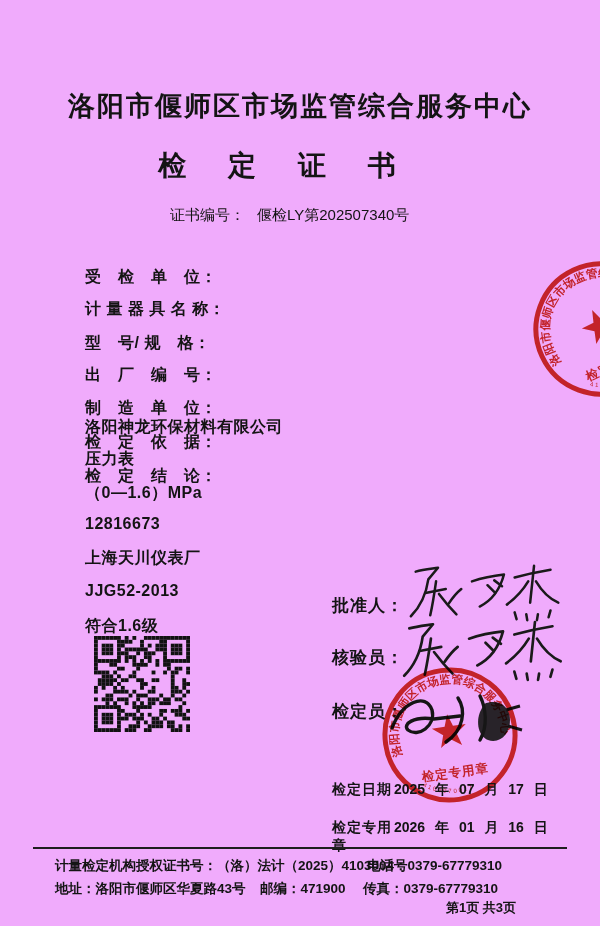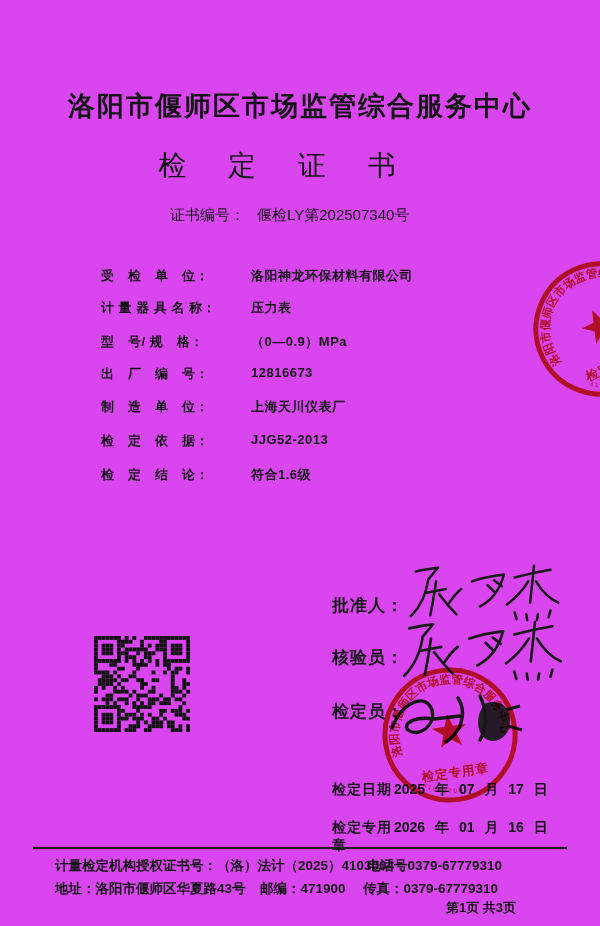--- a/index.html
+++ b/index.html
@@ -1,32 +1,32 @@
 <!DOCTYPE html>
 <html><head>
 <meta charset="utf-8">
 <style>
   html,body{margin:0;padding:0;background:#e8e8e8;}
   .page{
     position:relative;width:600px;height:926px;margin:0 auto;
-    background:#d946ef;overflow:hidden;
+    background:#f0abfc;overflow:hidden;
     font-family:"Liberation Sans","DejaVu Sans",sans-serif;
     color:#141414;
   }
   .abs{position:absolute;}
   .org-title{
     top:88px;left:0;width:600px;text-align:center;
     font-size:27px;font-weight:bold;letter-spacing:2px;
   }
   .doc-title{
     top:147px;left:0;width:554px;text-align:center;
-    font-size:28px;font-weight:normal;letter-spacing:17px;padding-left:17px;box-sizing:border-box;
+    font-size:28px;font-weight:bold;letter-spacing:17px;padding-left:17px;box-sizing:border-box;
   }
   .certno{top:206px;left:170px;display:flex;gap:12px;font-size:15px;font-weight:normal;}
-  .frow{left:101px;display:flex;font-size:13px;font-weight:600;letter-spacing:0.5px;}
+  .frow{left:85px;display:flex;font-size:16px;font-weight:600;letter-spacing:0.5px;flex-direction:column;}
   .frow .flabel{width:150px;flex:0 0 150px;}
   .frow .fvalue{white-space:nowrap;}
   .sigrow-label{left:332px;font-size:17px;font-weight:bold;letter-spacing:1px;}
   .daterow{left:332px;display:flex;font-size:14px;font-weight:bold;}
   .daterow .dlabel{width:62px;flex:0 0 62px;letter-spacing:1px;}
   .daterow .dvalue{word-spacing:6px;white-space:nowrap;}
   .divider{left:33px;top:847px;width:534px;height:2px;background:#1e1e1e;}
   .foot{font-size:13.5px;font-weight:bold;white-space:nowrap;}
   .pageinfo{top:899px;left:0;width:516px;text-align:right;font-size:13px;font-weight:bold;}
   .stamp{mix-blend-mode:multiply;opacity:0.93;}
@@ -48,21 +48,21 @@
   <div class="abs frow" style="top:267px;">
     <span class="flabel">受　检　单　位：</span>
     <span class="fvalue">洛阳神龙环保材料有限公司</span>
   </div>
   <div class="abs frow" style="top:299px;">
     <span class="flabel">计 量 器 具 名 称：</span>
     <span class="fvalue">压力表</span>
   </div>
   <div class="abs frow" style="top:333px;">
     <span class="flabel">型　号/ 规　格：</span>
-    <span class="fvalue">（0—0.9）MPa</span>
+    <span class="fvalue">（0—1.6）MPa</span>
   </div>
   <div class="abs frow" style="top:365px;">
     <span class="flabel">出　厂　编　号：</span>
     <span class="fvalue">12816673</span>
   </div>
   <div class="abs frow" style="top:398px;">
     <span class="flabel">制　造　单　位：</span>
     <span class="fvalue">上海天川仪表厂</span>
   </div>
   <div class="abs frow" style="top:432px;">

